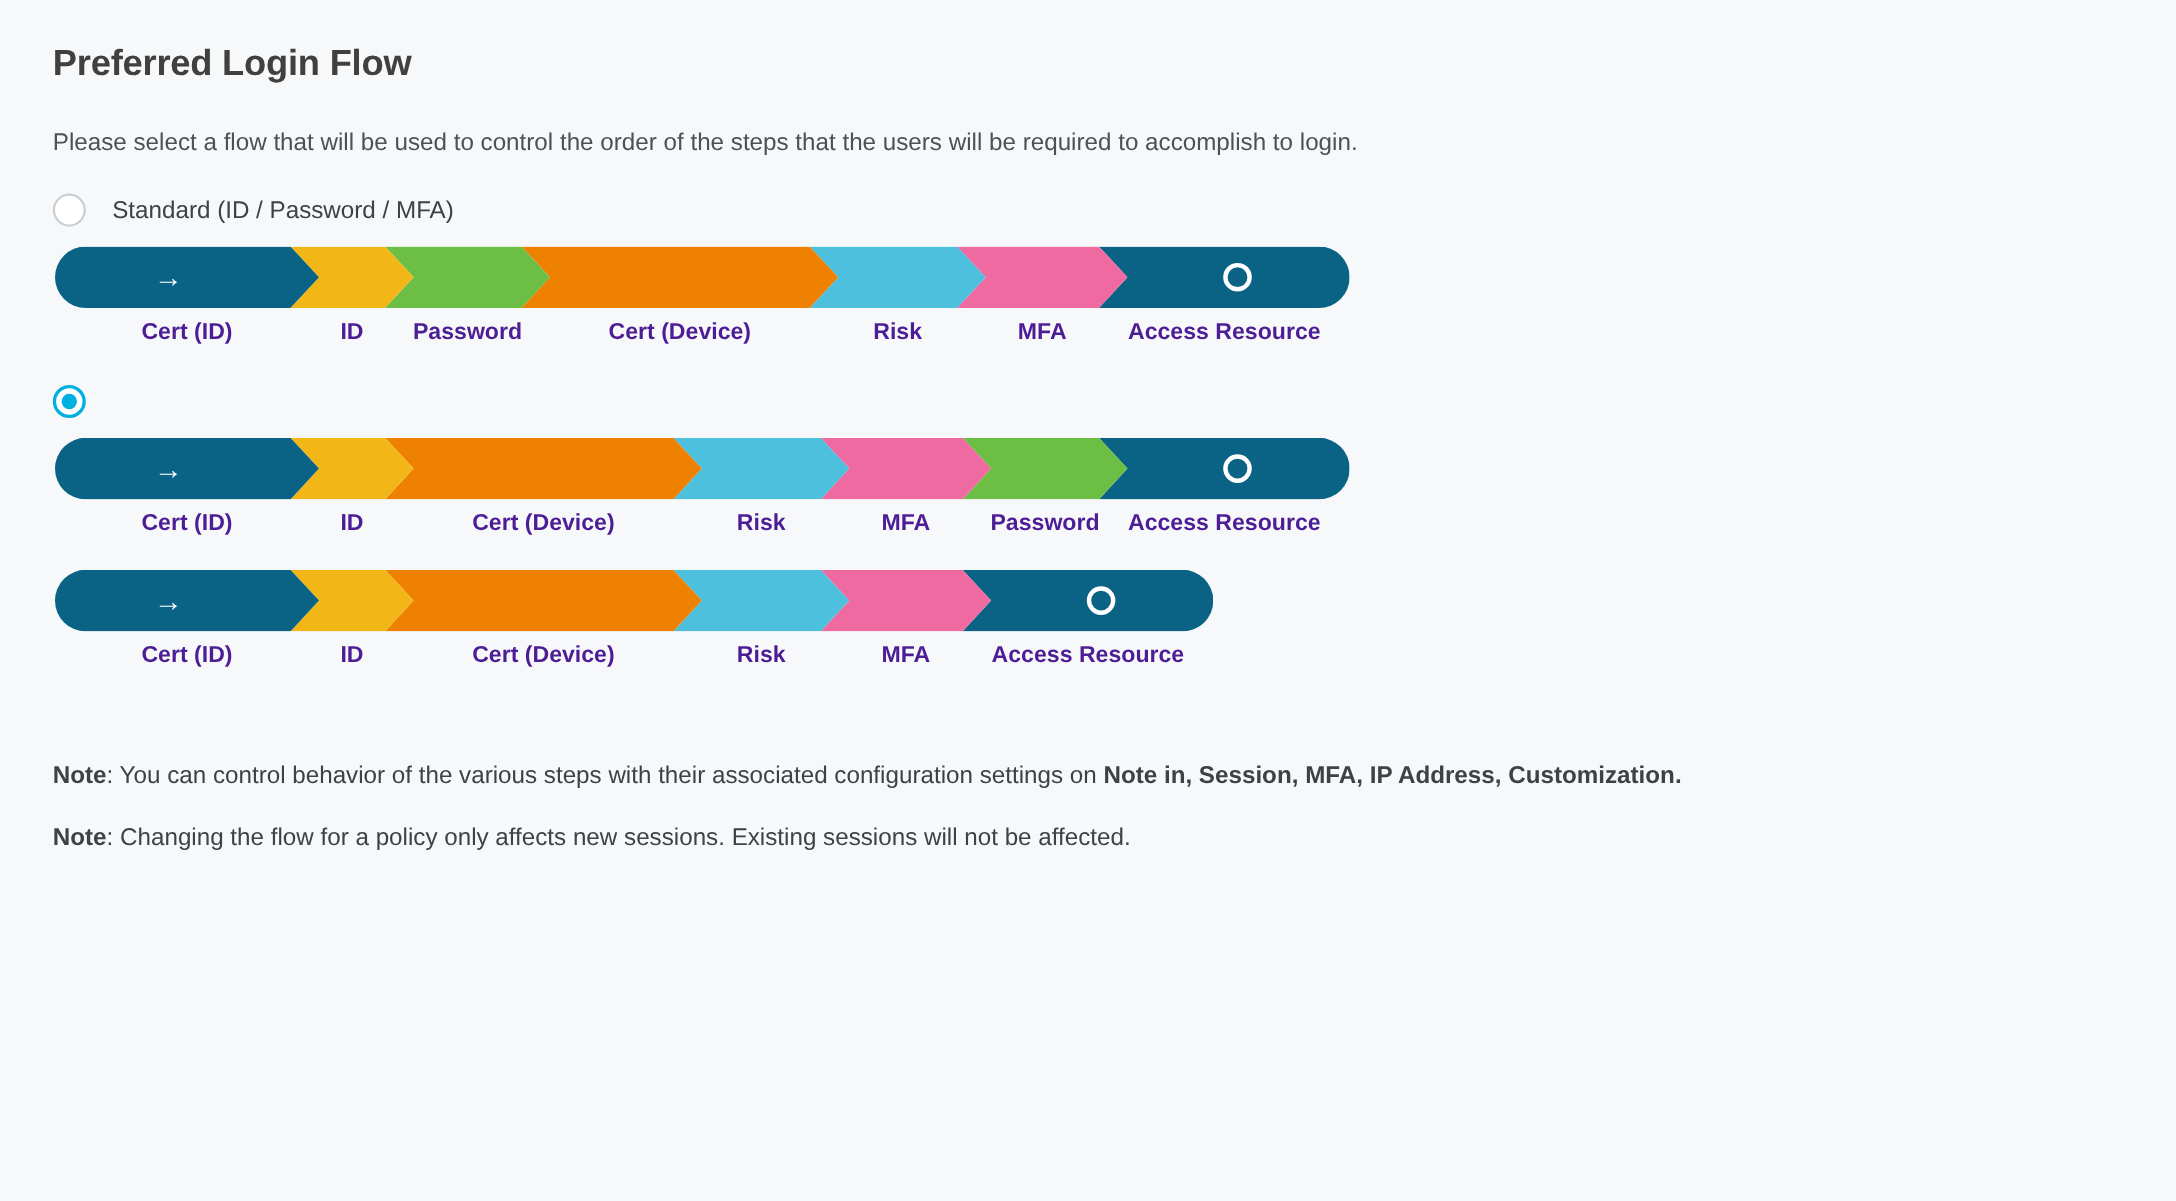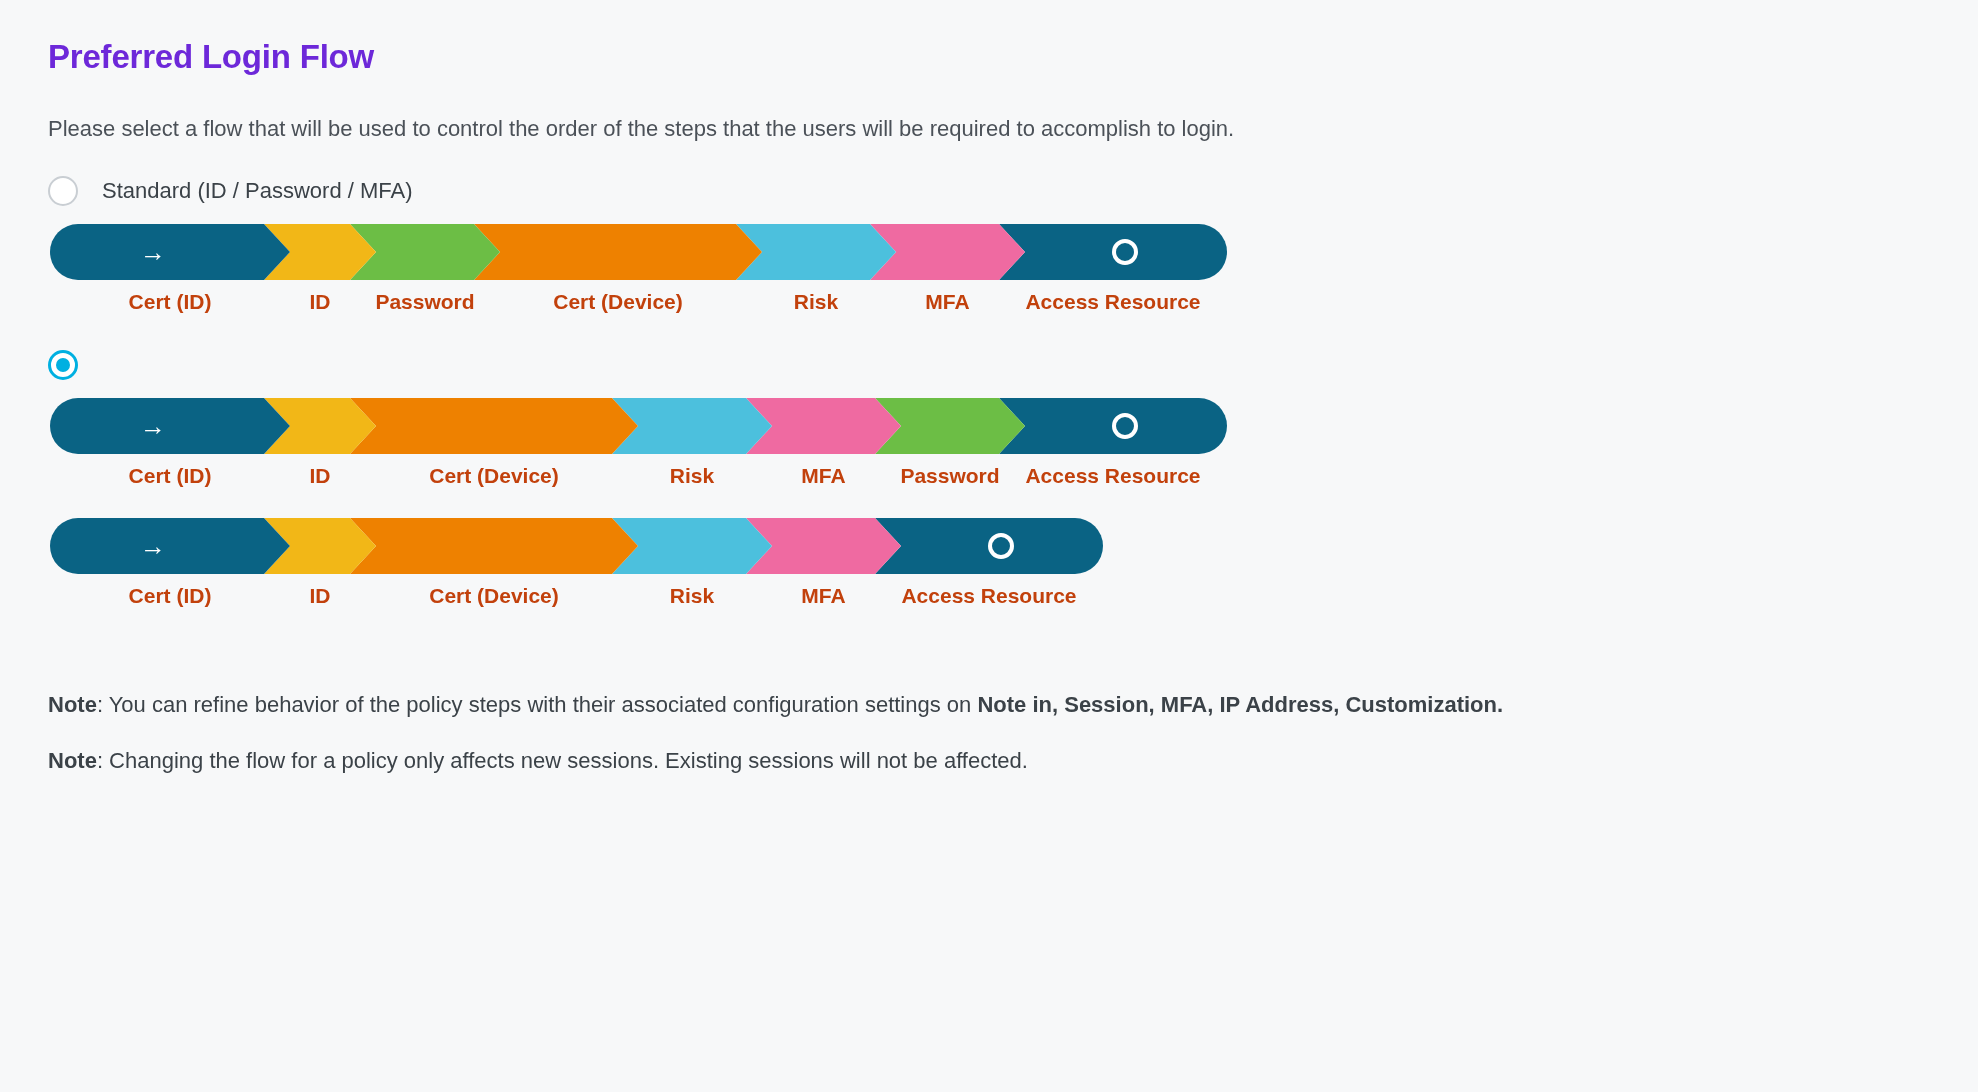--- a/index.html
+++ b/index.html
@@ -10,21 +10,21 @@
     font-family: "Liberation Sans", sans-serif;
     color: #3b4248;
     overflow: hidden;
   }
   .page {
     padding: 38px 48px 0 48px;
   }
   .page-title {
     font-size: 33px;
     font-weight: bold;
-    color: #6d28d9;
+    color: #404040;
     margin: 0 0 40px 0;
     letter-spacing: -0.2px;
   }
   .page-desc {
     font-size: 22px;
     color: #4b5158;
     margin: 0 0 28px 0;
   }
   .flow-group { margin-bottom: 8px; }
   .radio-row {
@@ -111,21 +111,21 @@
     border-radius: 50%;
     margin-left: 24px;
   }
   .labels-row {
     display: flex;
     margin-top: 10px;
   }
   .seg-label {
     font-size: 21px;
     font-weight: bold;
-    color: #c2410c;
+    color: #4c1d95;
     text-align: center;
     white-space: nowrap;
   }
   .notes { margin-top: 62px; }
   .note {
     font-size: 22px;
     color: #3b4248;
     margin-bottom: 30px;
   }
   .note b { font-weight: bold; }
@@ -281,16 +281,16 @@
             <div class="seg-label" style="width: 160px; margin-left: -26px;">Risk</div>
             <div class="seg-label" style="width: 155px; margin-left: -26px;">MFA</div>
             <div class="seg-label" style="width: 228px; margin-left: -26px;">Access Resource</div>
           </div>
         </div>
         <div class="group-spacer"></div>
       </div>
     </div>
 
   <div class="notes" id="notes">
-      <p class="note"><b>Note</b><span>: You can refine behavior of the policy steps with their associated configuration settings on </span><b>Note in, Session, MFA, IP Address, Customization.</b></p>
+      <p class="note"><b>Note</b><span>: You can control behavior of the various steps with their associated configuration settings on </span><b>Note in, Session, MFA, IP Address, Customization.</b></p>
       <p class="note"><b>Note</b><span>: Changing the flow for a policy only affects new sessions. Existing sessions will not be affected.</span></p>
     </div>
 </div>
 
 </body></html>

